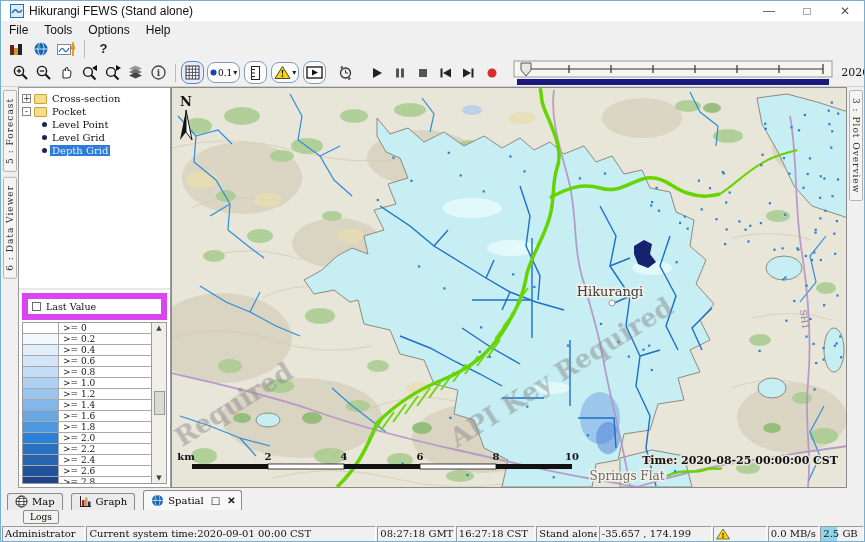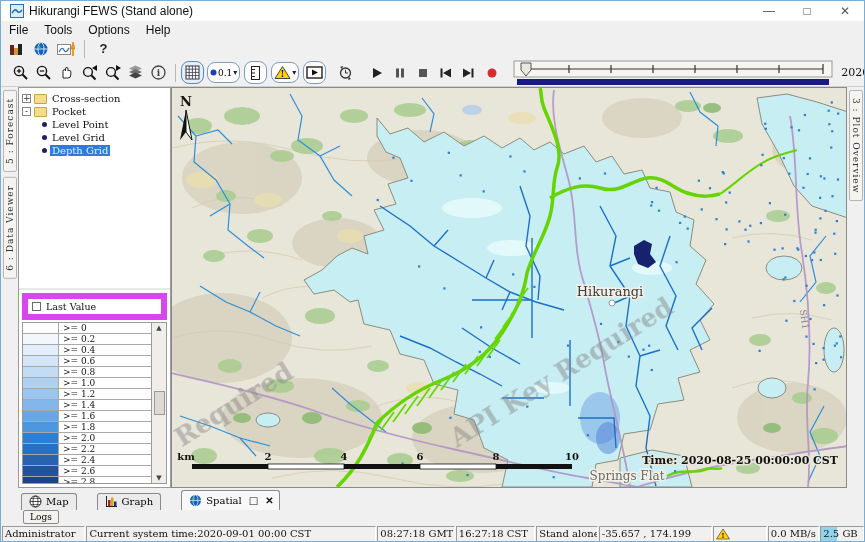--- a/index.html
+++ b/index.html
@@ -38,21 +38,21 @@
   .lv{display:flex;align-items:center;gap:5px;border:6px solid #d946ef;padding:2px 4px;margin-bottom:2px;flex:none}
   .cb{width:9px;height:9px;border:1px solid #6a6a6a;background:#fff;flex:none}
   .ltable{flex:1;display:flex;border:1px solid #9a9a9a;overflow:hidden}
   .lrows{flex:1;overflow:hidden}
   .lrow{display:flex;height:11px;border-bottom:1px solid #a8a8a8}
   .lswatch{width:36px;border-right:1px solid #a8a8a8;flex:none}
   .llabel{flex:1;padding-left:4px;line-height:10px;font-size:9px}
   .lscroll{width:15px;background:#efeee8;border-left:1px solid #9a9a9a;display:flex;flex-direction:column;align-items:center;justify-content:space-between;padding:1px 0;font-size:7px;color:#444}
   .sthumb{width:11px;height:24px;background:#dcdbd3;border:1px solid #9a9a9a}
   .mapwrap{flex:1;position:relative;border:1px solid #8a8a8a;overflow:hidden;background:#e8e5d9}
-  .bottombar{height:22px;display:flex;align-items:flex-end;padding-left:20px;gap:20px;background:#f0f0f0}
+  .bottombar{height:22px;display:flex;align-items:flex-end;padding-left:6px;gap:8px;background:#f0f0f0}
   .btab{display:flex;align-items:center;gap:4px;border:1px solid #8a8a8a;border-bottom:none;border-radius:3px 3px 0 0;padding:1px 7px 2px;background:#ebebeb;font-family:"DejaVu Serif",serif;font-size:10px;height:17px}
   .btab.active{background:#f8f8f8;height:20px;padding-right:5px}
   .tab-ctl{font-size:10px;color:#111;margin-left:3px;font-weight:bold}
   .logsrow{height:15px;padding-left:22px;background:#f0f0f0;display:flex;align-items:flex-start}
   .logsbtn{font-family:"DejaVu Serif",serif;font-size:9px;border:1px solid #8a8a8a;border-radius:2px;background:#f3f2ef;padding:0 6px;height:14px;line-height:13px}
   .statusbar{height:18px;display:flex;font-family:"DejaVu Serif",serif;font-size:10px;color:#111;background:#f0f0f0;padding-top:1px}
   .scell{border:1px solid;border-color:#9b9b9b #ffffff #ffffff #9b9b9b;padding:1px 2px;white-space:nowrap;overflow:hidden;margin-left:1px;height:16px}
   .mem{background:linear-gradient(to right,#8fd4ea 38%,#f0f0f0 38%)}
   svg text{font-family:"DejaVu Serif",serif}
 </style>

